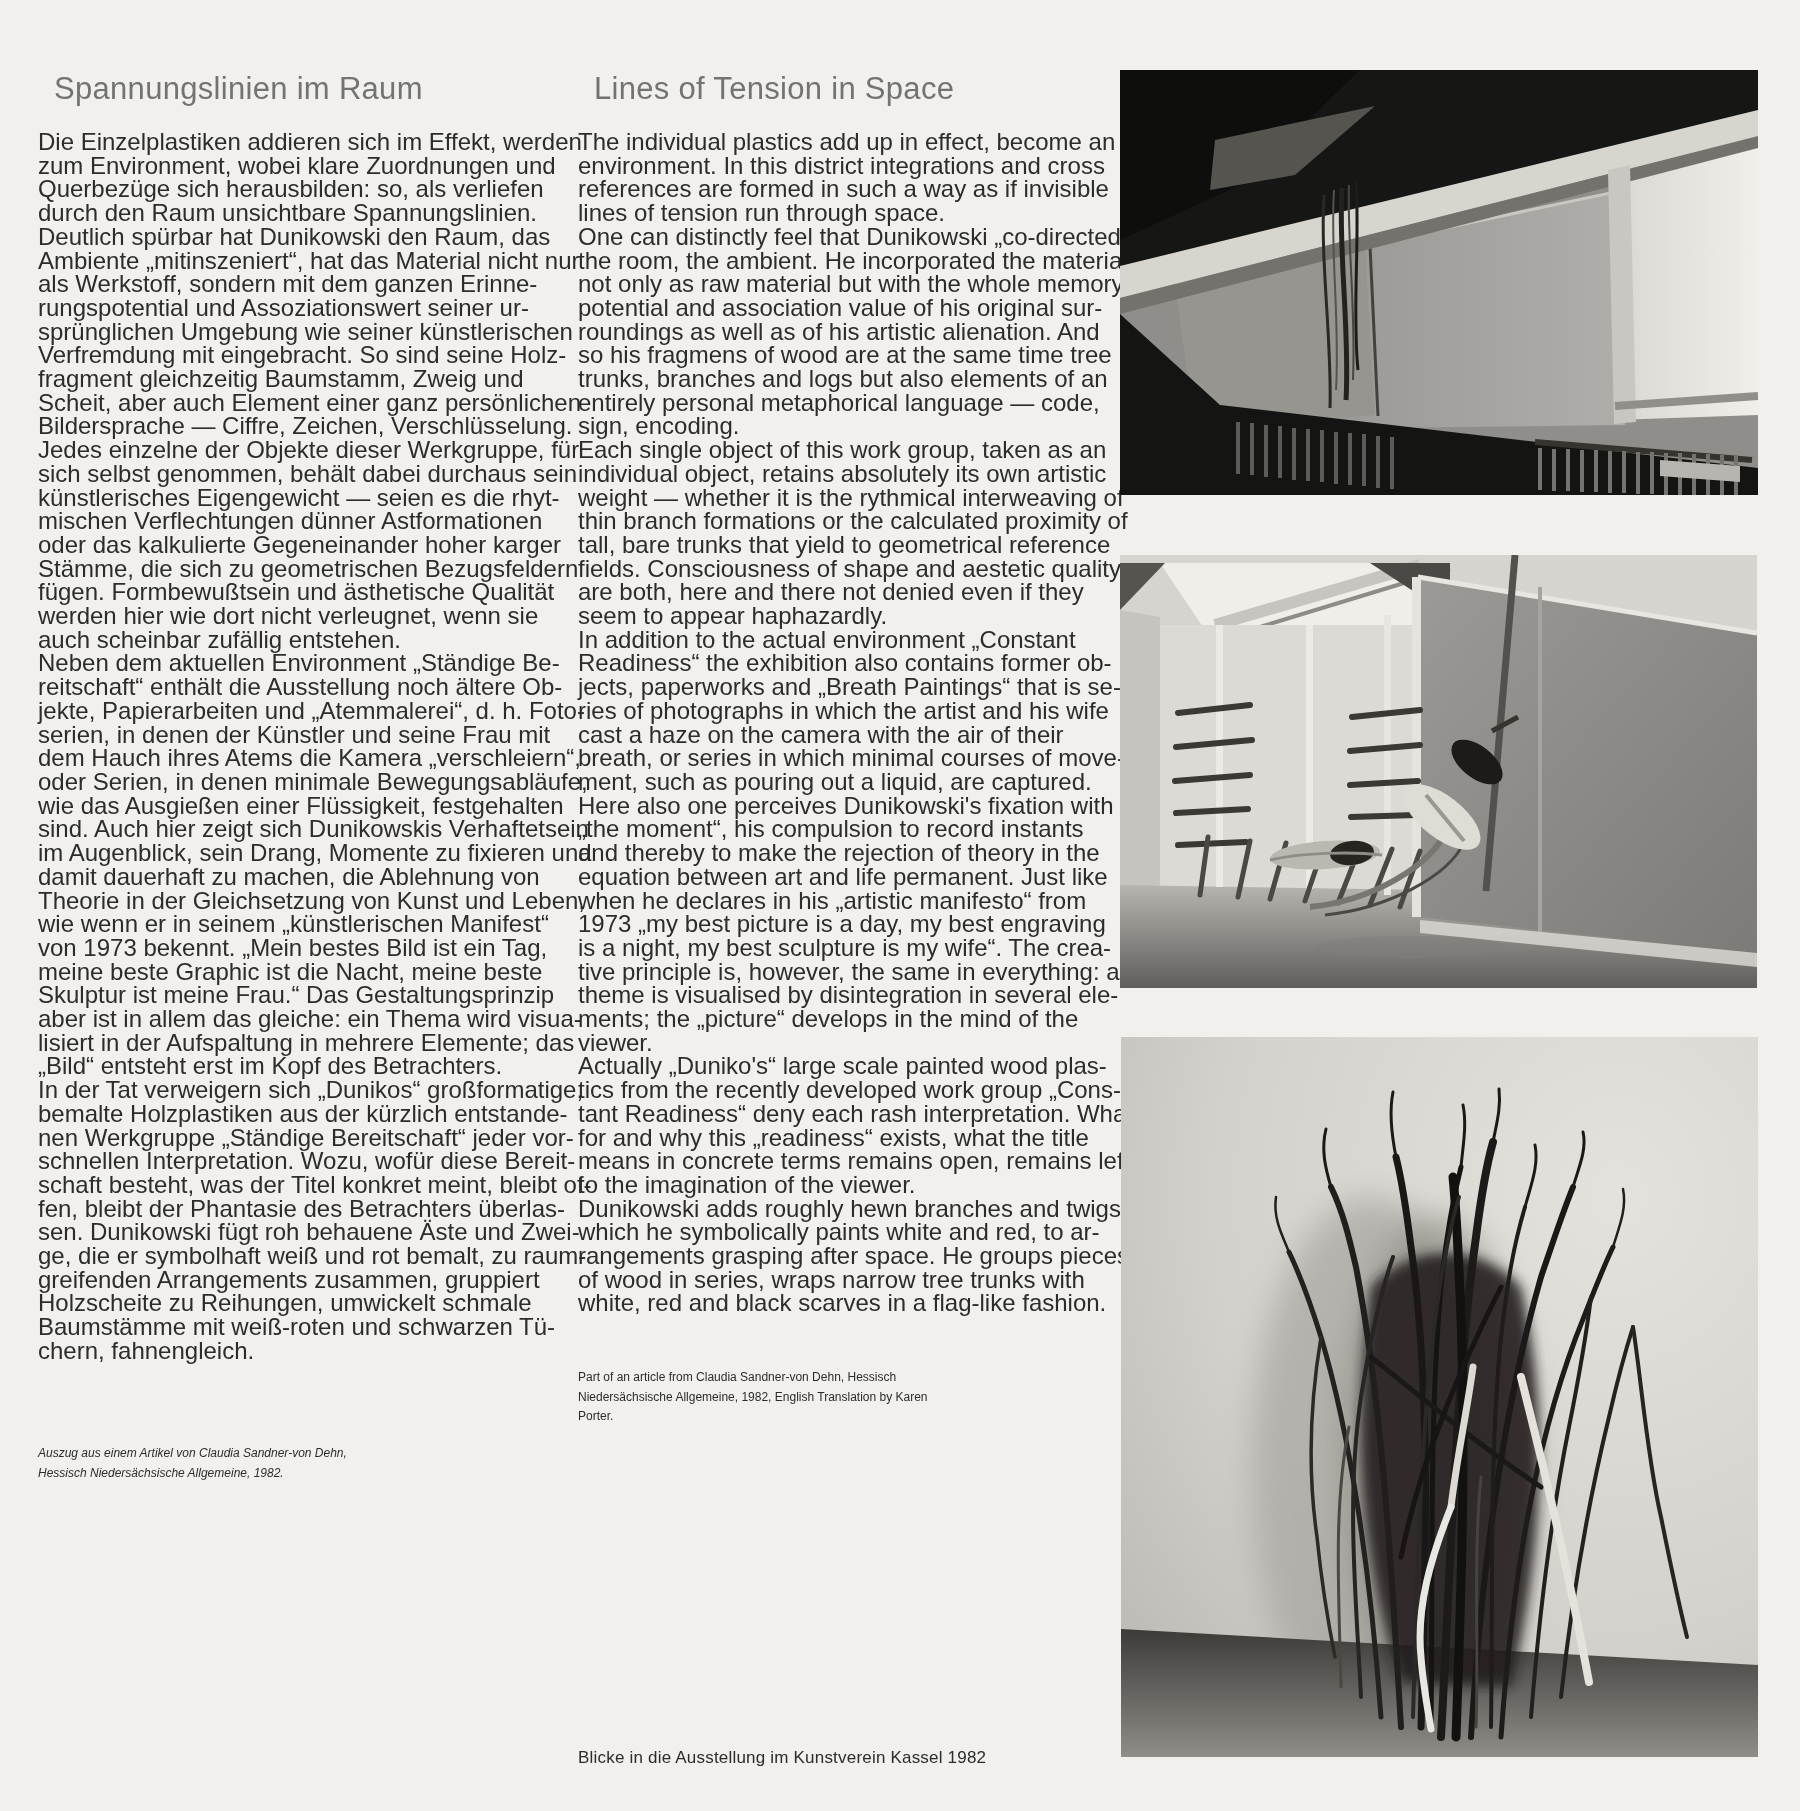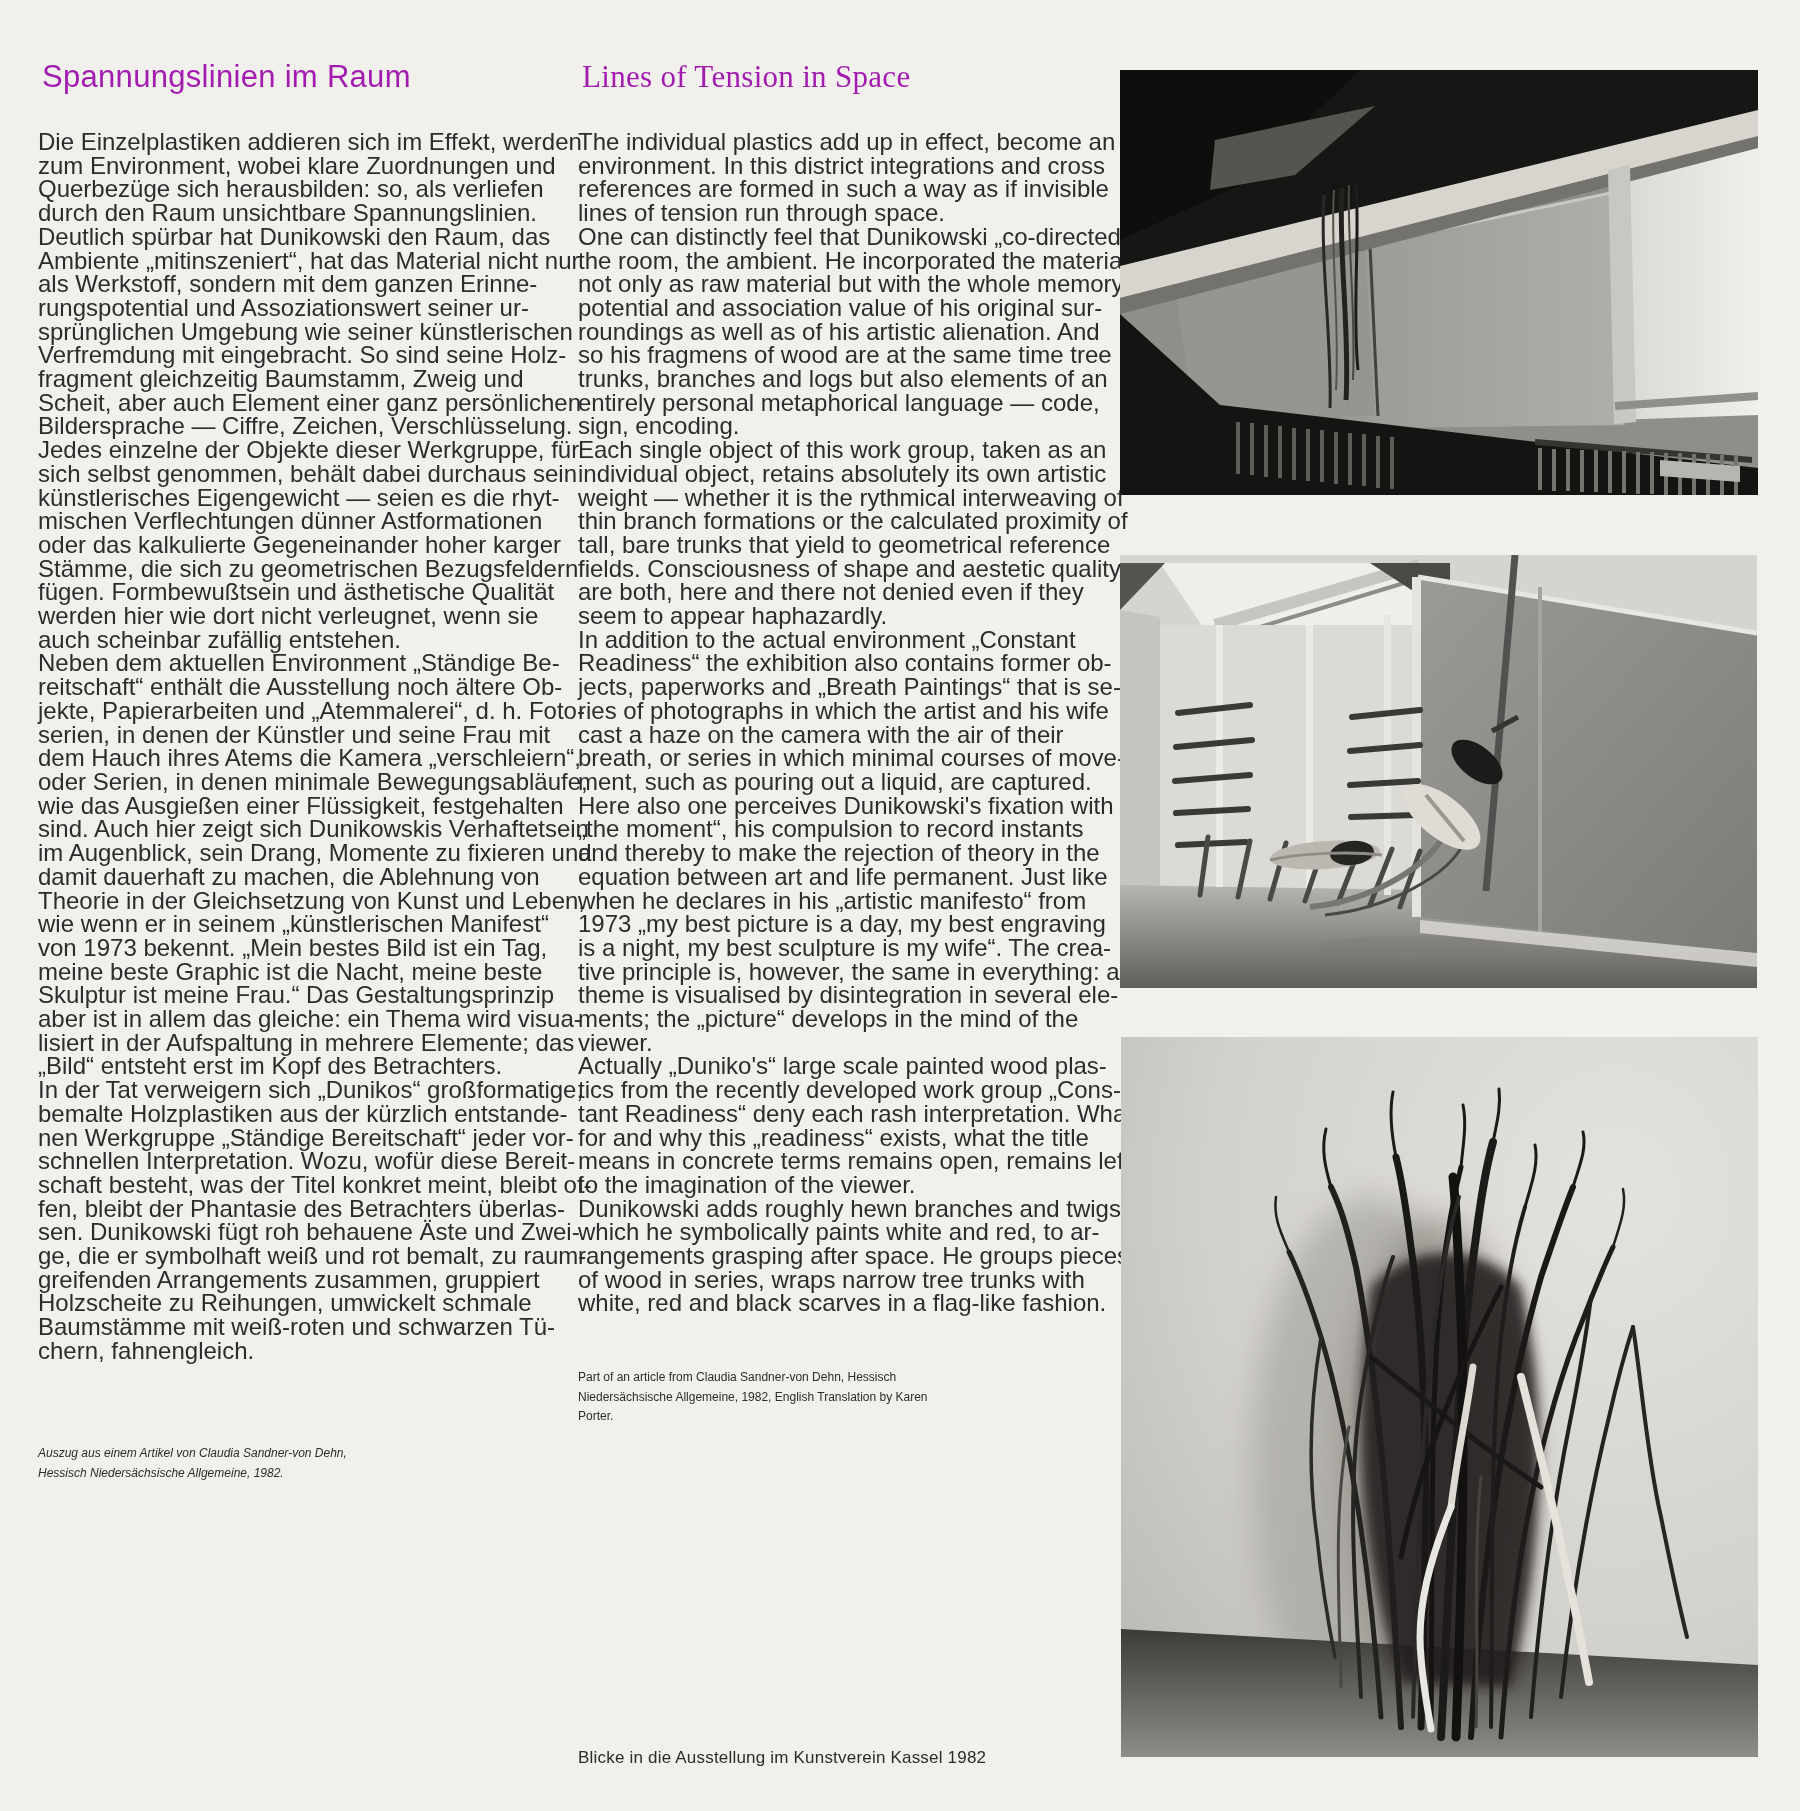--- a/index.html
+++ b/index.html
@@ -6,35 +6,35 @@
   body{
     width:1800px;height:1811px;
     background:#f1f0ec;
     font-family:"Liberation Sans", sans-serif;
     color:#2a2a2a;
     position:relative;
     overflow:hidden;
   }
   .page{position:absolute;inset:0;}
   .article-title{
-    position:absolute;margin:4px;
-    font-size:31px;font-weight:400;letter-spacing:.3px;color:#a21caf;
+    position:absolute;margin:16px;
+    font-size:31px;font-weight:400;letter-spacing:.3px;color:#737373;
   }
   .article-body{
     position:absolute;
     font-size:24px;line-height:23.7px;white-space:pre;color:#2c2c2c;
   }
   .article-footnote{
     position:absolute;
     font-size:12px;line-height:19.5px;white-space:pre;color:#2c2c2c;
   }
   .title-de{left:38px;top:55px;}
   .body-de{left:38px;top:130px;}
   .fn-de{left:38px;top:1444px;font-style:italic;}
-  .title-en{left:578px;top:55px;font-family:Liberation Serif, serif;}
+  .title-en{left:578px;top:55px;}
   .body-en{left:578px;top:130px;}
   .fn-en{left:578px;top:1368px;}
   .photo{position:absolute;margin:0;padding:0;}
   .photo svg{display:block;width:100%;height:100%;}
   .photo-1{left:1120px;top:70px;width:638px;height:425px;}
   .photo-2{left:1120px;top:555px;width:637px;height:433px;}
   .photo-3{left:1121px;top:1037px;width:637px;height:720px;}
   .caption{
     position:absolute;left:578px;top:1748px;
     font-size:17px;color:#2c2c2c;letter-spacing:.2px;text-align:center;

